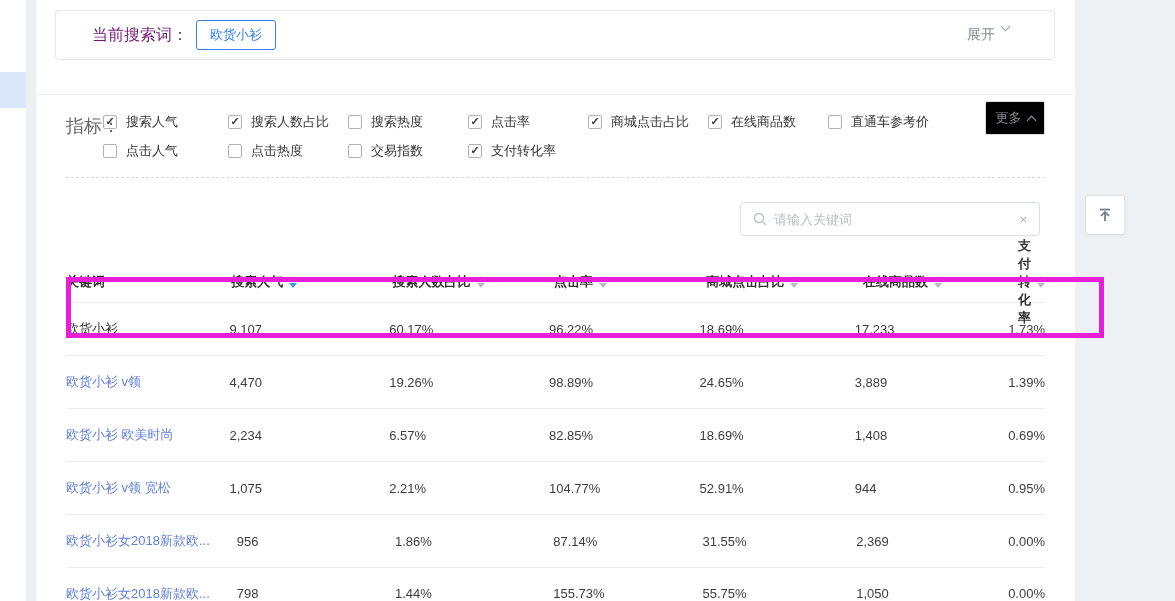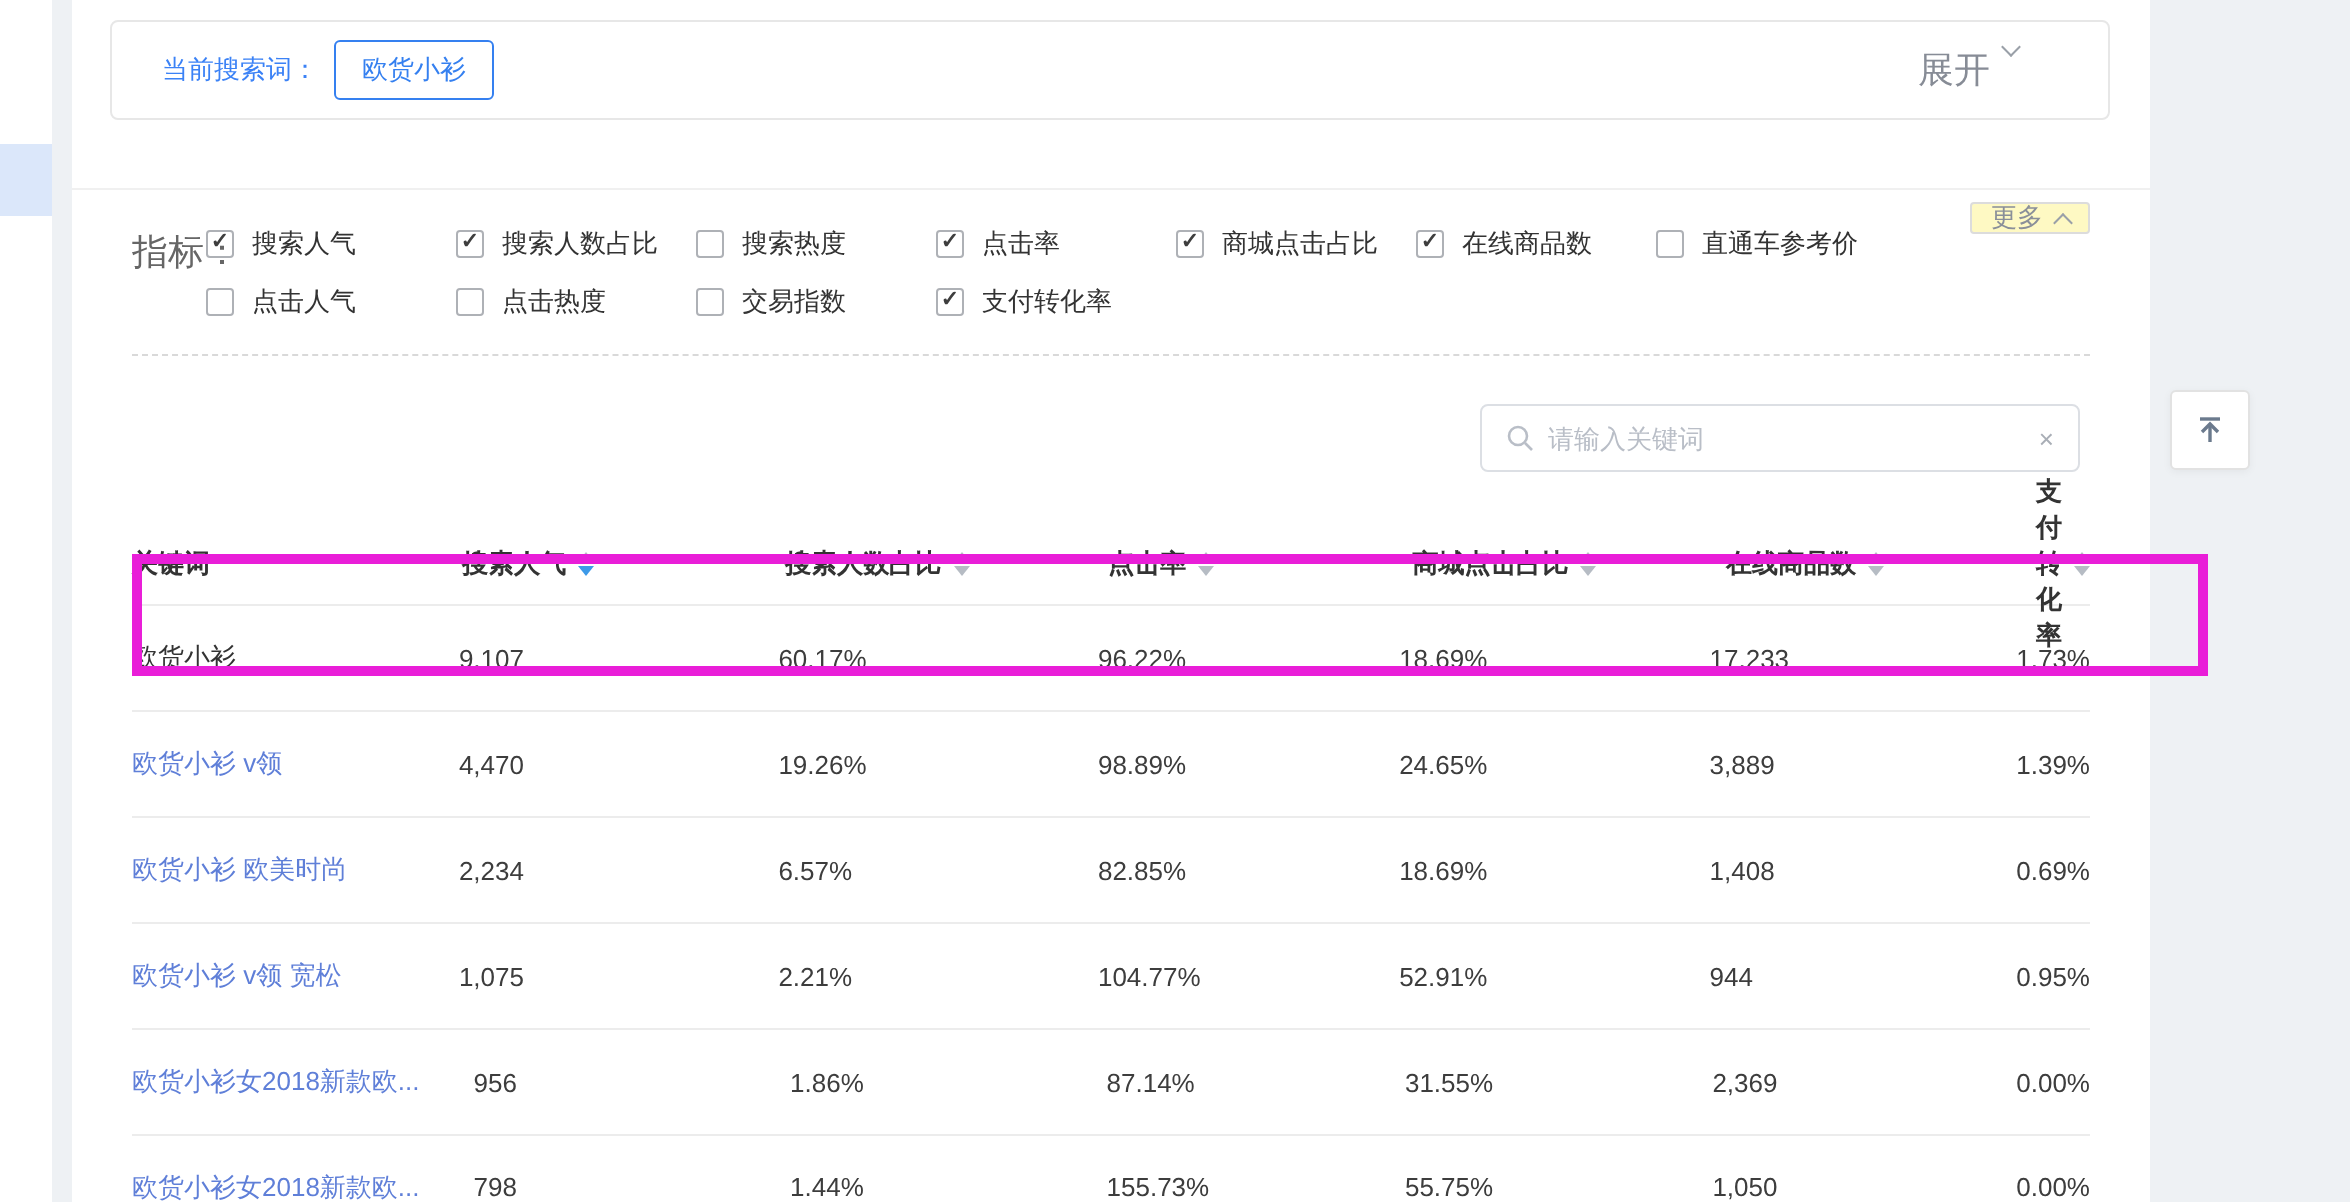--- a/index.html
+++ b/index.html
@@ -12,46 +12,46 @@
 
   .panel { position:absolute; left:36px; top:0; width:1039px; height:601px; background:#fff; }
 
   
   .top-section { height:85px; border-bottom:1px solid #f0f0f0; }
   .search-term-panel {
     margin:10px 0 0 19px; width:1000px; height:50px;
     border:1px solid #e7e7e7; border-radius:4px;
     display:flex; align-items:center;
   }
-  .st-label { margin-left:25px; font-size:13px; color:#3b82f6; }
+  .st-label { margin-left:36px; font-size:16px; color:#701a75; }
   .term-btn {
     margin-left:8px; height:30px; padding:0 13px;
     border:1px solid #3580f0; border-radius:3px; background:#fff;
     color:#3580f0; font-size:13px; font-family:inherit; cursor:pointer;
   }
   .expand-btn { margin-left:auto; margin-right:45px; display:flex; align-items:flex-start; gap:7px;
-    font-size:18px; color:#878c96; cursor:pointer; background:none; border:none; font-family:inherit; }
+    font-size:14px; color:#878c96; cursor:pointer; background:none; border:none; font-family:inherit; }
   .chev { width:7px; height:7px; border-right:1px solid #9aa0a8; border-bottom:1px solid #9aa0a8; display:inline-block; }
   .chev.down { transform:rotate(45deg); margin-top:-3px; }
   .chev.up { transform:rotate(-135deg); margin-top:4px; }
 
   
   .indicators { position:relative; padding:12px 0 0 30px; }
   .ind-label { position:absolute; left:30px; top:19px; font-size:18px; color:#666; }
   .cb-rows { margin-left:37px; }
   .cb-row { display:flex; align-items:center; height:29px; }
   .cb-row label { width:120px; display:flex; align-items:center; cursor:pointer; }
   .cb-row label:nth-child(1) { width:125px; }
   .cb-row label:last-child { width:auto; }
   .cb { width:14px; height:14px; border:1px solid #aeb1b6; border-radius:2px; background:#fff;
         display:inline-flex; align-items:center; justify-content:center; margin-right:9px; flex:none; }
   .cb.checked::after { content:"✓"; font-size:11px; font-weight:bold; color:#3e3e3e; line-height:1; }
   .cb-label { font-size:13px; color:#333; white-space:nowrap; }
-  .more-btn { position:absolute; right:30px; top:6px; width:60px; height:16px;
-    border:1px solid #dcdcdc; border-radius:2px; background:#fef9c3;
+  .more-btn { position:absolute; right:30px; top:6px; width:60px; height:34px;
+    border:1px solid #dcdcdc; border-radius:2px; background:#000000;
     display:flex; align-items:center; justify-content:center; gap:6px;
     font-size:13px; color:#8a8f99; cursor:pointer; font-family:inherit; }
 
   .dashed-divider { margin:12px 30px 0; border-top:1px dashed #d9d9d9; }
 
   
   .search-row { margin:24px 35px 0 0; display:flex; justify-content:flex-end; }
   .search-box { width:300px; height:34px; border:1px solid #dcdfe4; border-radius:4px;
     display:flex; align-items:center; padding:12px 12px; background:#fff; }
   .search-box svg { flex:none; }

